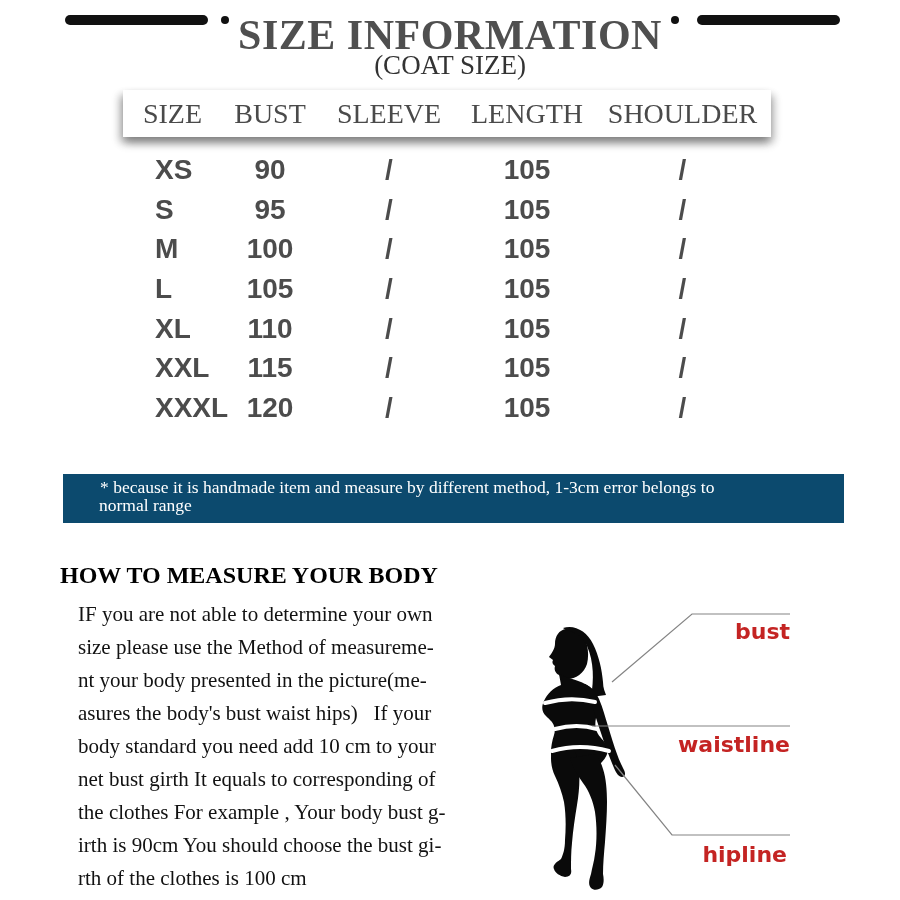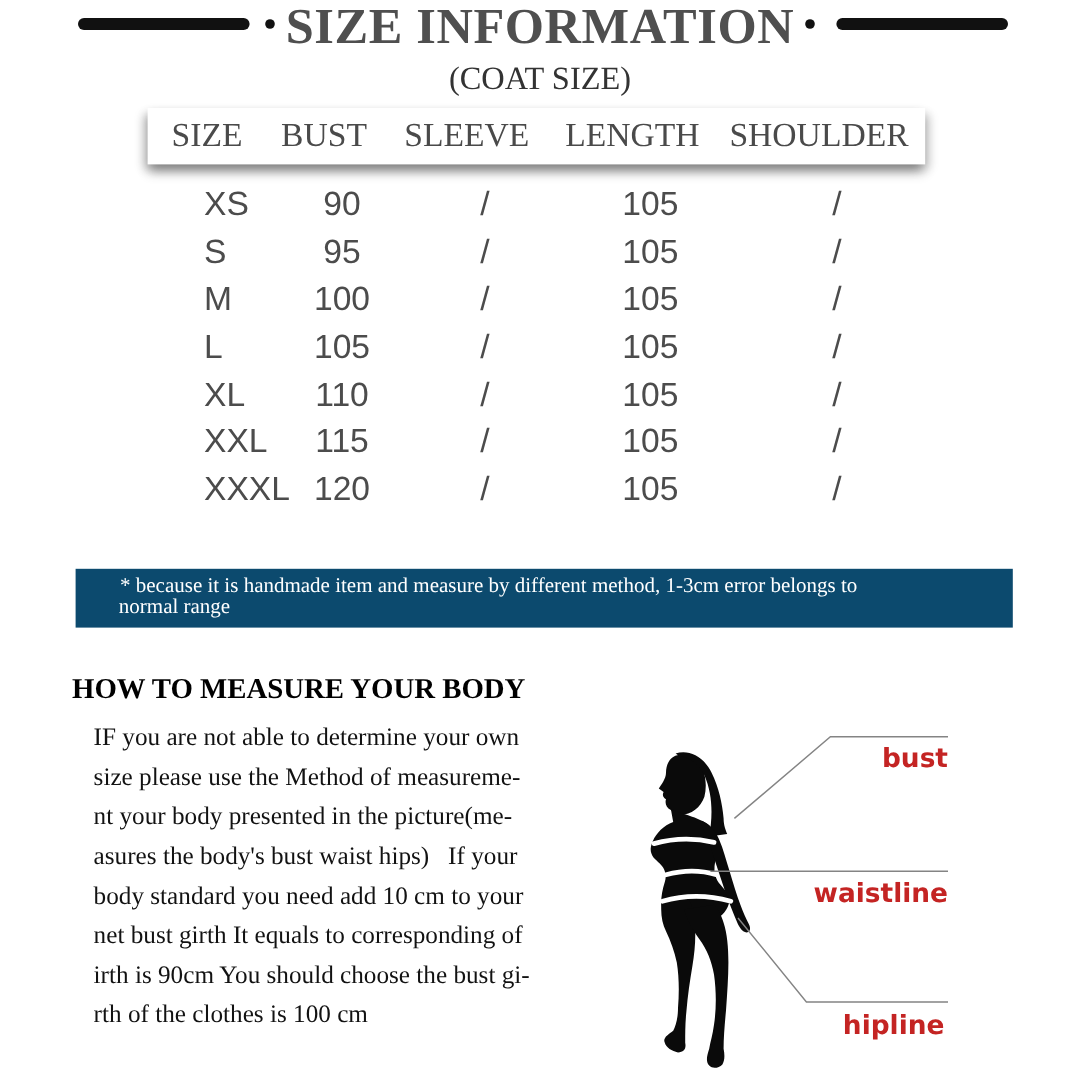--- a/index.html
+++ b/index.html
@@ -6,34 +6,34 @@
   #page{position:relative;width:900px;height:900px;background:#fff;overflow:hidden;
         font-family:"Liberation Sans",sans-serif;}
 
   
   .deco-bar{position:absolute;top:15px;height:10px;width:143px;background:#111;border-radius:6px;}
   .deco-bar.left{left:65px;}
   .deco-bar.right{left:697px;}
   .deco-dot{position:absolute;top:16px;width:8px;height:8px;background:#111;border-radius:50%;}
   .deco-dot.left{left:221px;}
   .deco-dot.right{left:671px;}
-  .main-title{position:absolute;left:0;top:0;width:100%;text-align:center;
+  .main-title{position:absolute;left:0;top:12px;width:100%;text-align:center;
               font-family:"Liberation Serif",serif;font-weight:bold;font-size:42px;
               line-height:46px;letter-spacing:.5px;color:#4f4f4f;}
   .subtitle{position:absolute;left:0;top:50px;width:100%;text-align:center;
             font-family:"Liberation Serif",serif;font-size:27px;line-height:30px;color:#333;}
 
   
   .size-card{position:absolute;left:123px;top:90px;width:648px;height:47px;background:#fff;
              display:flex;align-items:center;
              box-shadow:0 6px 9px rgba(0,0,0,.30), -4px 5px 8px rgba(0,0,0,.18), 4px 5px 8px rgba(0,0,0,.14);}
   .hcell{font-family:"Liberation Serif",serif;font-size:28px;color:#4a4a4a;text-align:center;
          line-height:34px;box-sizing:border-box;}
   .c0{width:99px;} .c1{width:96px;} .c2{width:142px;} .c3{width:134px;} .c4{width:177px;}
-  .size-rows{position:absolute;left:138px;top:150px;width:648px;}
+  .size-rows{position:absolute;left:123px;top:150px;width:648px;font-weight:bold;}
   .trow{display:flex;height:39.7px;}
   .cell{font-size:28px;color:#4c4c4c;text-align:center;line-height:39.7px;box-sizing:border-box;}
   .cell.size-col{text-align:left;padding-left:32px;}
 
   
   .note-bar{position:absolute;left:63px;top:474px;width:781px;height:49px;background:#0c4a6e;
             box-sizing:border-box;padding-top:5px;}
   .note-line{font-family:"Liberation Serif",serif;font-size:17.5px;line-height:17.5px;color:#fff;
              white-space:pre;}
   .note-line.l1{padding-left:37px;}
@@ -131,20 +131,21 @@
   </div>
 
   <div class="howto-heading">HOW TO MEASURE YOUR BODY</div>
   <div class="howto-para">
     <div class="para-line">IF you are not able to determine your own</div>
     <div class="para-line">size please use the Method of measureme-</div>
     <div class="para-line">nt your body presented in the picture(me-</div>
     <div class="para-line">asures the body's bust waist hips)   If your</div>
     <div class="para-line">body standard you need add 10 cm to your</div>
     <div class="para-line">net bust girth It equals to corresponding of</div>
+    <div class="para-line">the clothes For example , Your body bust g-</div>
     <div class="para-line">irth is 90cm You should choose the bust gi-</div>
     <div class="para-line">rth of the clothes is 100 cm</div>
   </div>
 
   <svg class="figure-svg" viewBox="0 0 300 300">
 
     <g>
       <path class="sil" d="M 66 29 C 59 30 55 36 55 44 C 55 49 51 54 49 57 L 53 60 C 52 62 52 64 55 66 C 54 69 55 73 59 75 C 61 77 64 79 67 79 C 76 79 84 73 87 64 C 90 52 87 38 79 32 C 75 28 70 28 66 29 Z"></path>
       <path class="sil" d="M 63 28 C 74 24 87 31 93 44 C 99 56 102 70 103 82 C 103 88 105 92 106 95 L 91 97 C 94 80 94 62 87 46 C 83 37 74 31 66 30 Z"></path>
       <path class="sil" d="M 59 74 L 61 85 C 53 88 47 94 44 101 C 41 107 42 112 46 116 C 49 119 53 122 54 126 C 55 129 55 132 54 135 C 52 141 51 147 51 152 C 51 158 53 164 57 169 C 61 174 66 177 72 178 L 80 177 C 88 172 96 168 102 162 C 107 157 109 151 107 146 C 104 140 99 137 97 132 C 95 128 95 123 96 118 C 98 110 98 101 96 95 C 94 90 91 87 87 85 C 80 81 72 79 66 77 Z"></path>

